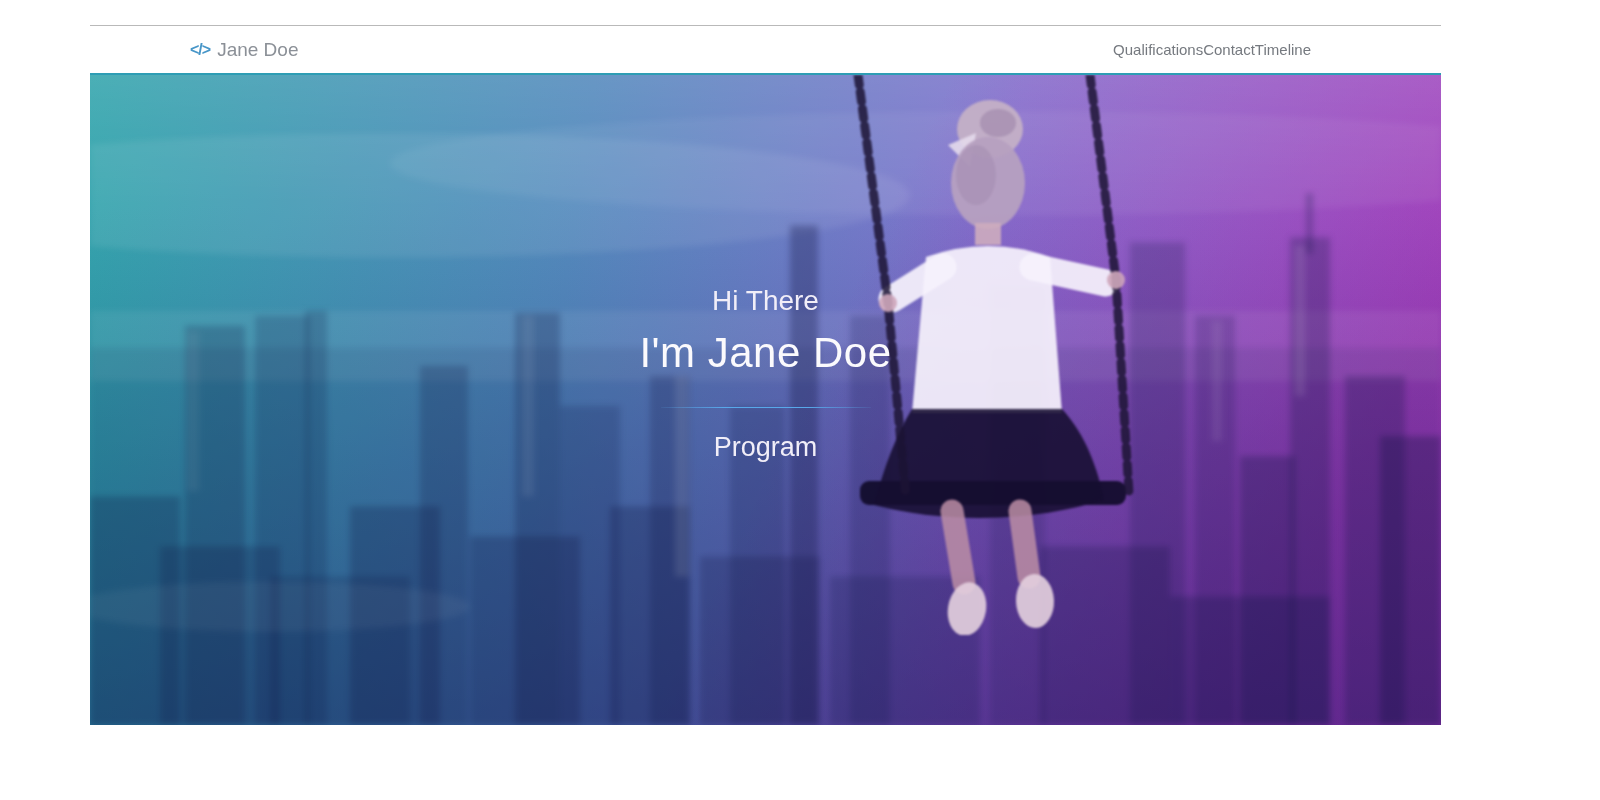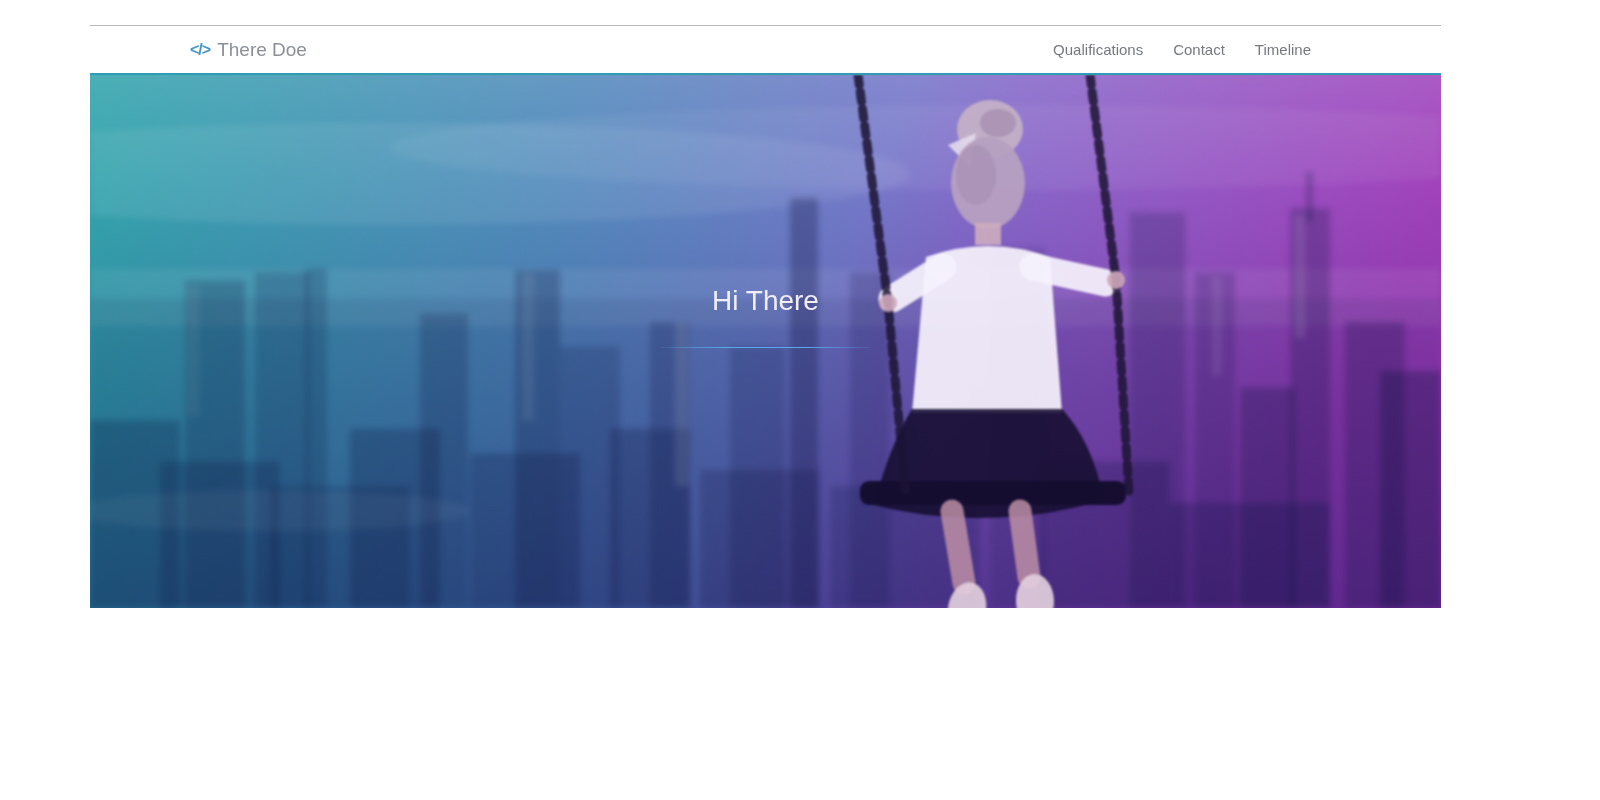--- a/index.html
+++ b/index.html
@@ -18,29 +18,29 @@
     border-top: 1px solid #b9b9b9;
     background: #ffffff;
     display: flex;
     align-items: center;
     justify-content: space-between;
     padding: 0 130px 0 100px;
   }
   .logo { display: flex; align-items: center; gap: 7px; text-decoration: none; cursor: pointer; }
   .logo-icon { color: #4796c8; font-size: 16px; font-weight: bold; letter-spacing: -1px; }
   .logo-text { color: #8b9097; font-size: 19px; }
-  .nav-links { display: flex; align-items: center; gap: 30px; }
+  .nav-links { display: flex; align-items: center; }
   .nav-links a {
     color: #75797f; font-size: 15px; text-decoration: none; cursor: pointer;
   }
 
   
   .hero {
     position: relative;
-    height: 535px;
+    height: 652px;
     border-top: 2px solid #2e9db4;
     overflow: hidden;
     isolation: isolate;
     background:
       linear-gradient(to bottom,
         rgba(255,255,255,0.14) 0%,
         rgba(255,255,255,0.04) 20%,
         rgba(10,10,80,0.16) 60%,
         rgba(12,8,85,0.34) 100%),
       linear-gradient(115deg,
@@ -73,21 +73,21 @@
       rgba(88,168,234,0.10), #58a8ea 30%, #58a8ea 70%, rgba(88,168,234,0.10));
   }
   .hero-subtitle { font-size: 27px; font-weight: 300; color: #f1eef8; }
 </style>
 </head>
 <body>
 
 <header class="container navbar">
   <a class="logo">
     <span class="logo-icon">&lt;/&gt;</span>
-    <span class="logo-text">There Doe</span>
+    <span class="logo-text">Jane Doe</span>
   </a>
   <nav class="nav-links">
     <a>Qualifications</a>
     <a>Contact</a>
     <a>Timeline</a>
   </nav>
 </header>
 
 <section class="container hero">
 
@@ -168,15 +168,17 @@
       <polyline points="10,0 40,228 58,422" fill="none" stroke="rgba(28,20,52,0.85)" stroke-width="9" stroke-dasharray="10 7" stroke-linecap="round" stroke-linejoin="round"></polyline>
       <polyline points="242,0 268,205 281,418" fill="none" stroke="rgba(28,20,52,0.85)" stroke-width="9" stroke-dasharray="10 7" stroke-linecap="round" stroke-linejoin="round"></polyline>
 
       <circle cx="40" cy="228" r="9" fill="rgba(205,165,185,0.9)"></circle>
       <circle cx="268" cy="205" r="9" fill="rgba(205,165,185,0.9)"></circle>
     </g>
   </svg>
 
   <div class="hero-content">
     <p class="hero-greeting">Hi There</p>
+    <h1 class="hero-title">I'm Jane Doe</h1>
     <div class="hero-divider"></div>
+    <p class="hero-subtitle">Program</p>
   </div>
 </section>
 
 </body></html>

